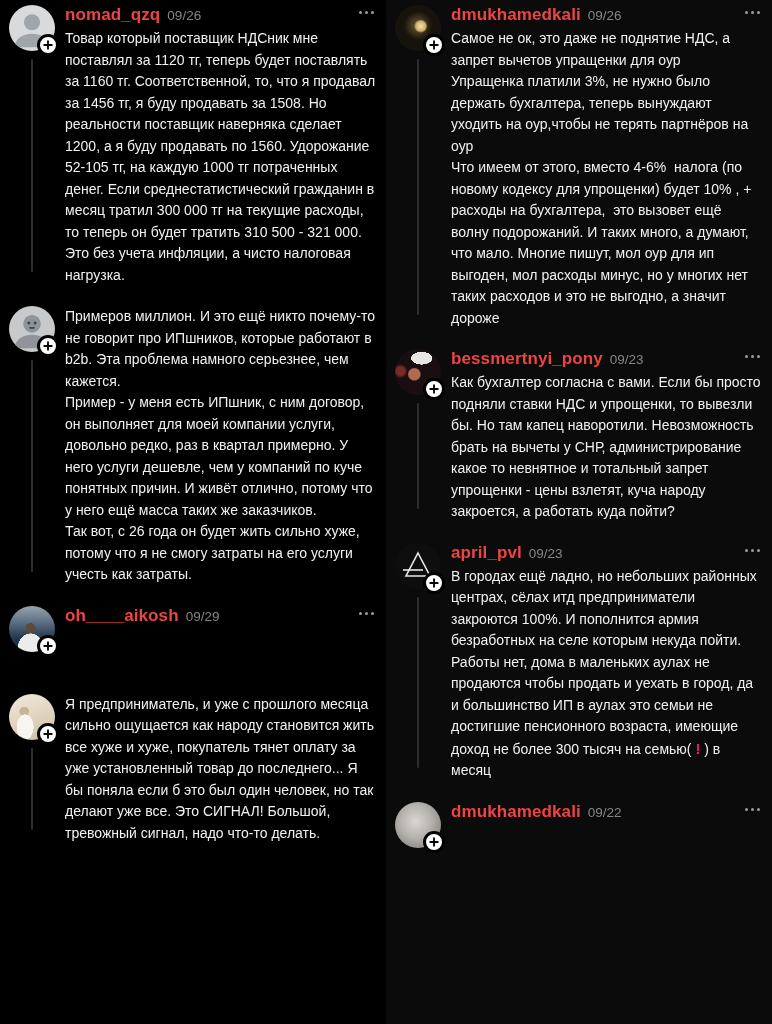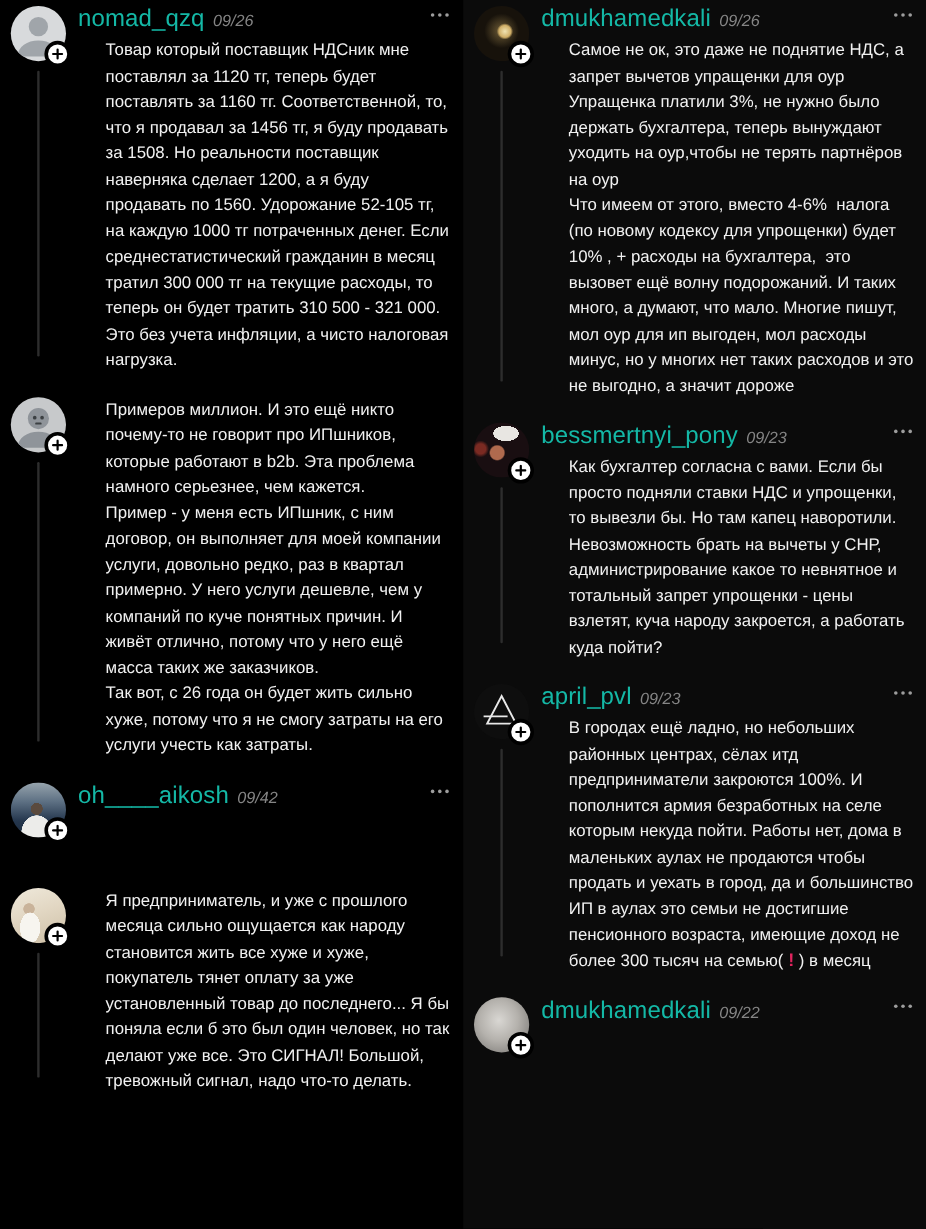--- a/index.html
+++ b/index.html
@@ -17,25 +17,25 @@
   .avatar{width:46px;height:46px;border-radius:50%;position:relative;flex-shrink:0;overflow:visible;}
   .avatar svg.face{position:absolute;inset:0;width:100%;height:100%;border-radius:50%;overflow:hidden;}
   .plus-badge{
     position:absolute;right:-4px;bottom:-5px;width:16px;height:16px;border-radius:50%;
     background:#fff;border:3px solid #000;display:flex;align-items:center;justify-content:center;
   }
   .plus-badge svg{width:10px;height:10px;display:block;}
   .thread-line{flex:1 1 auto;width:2px;background:#2d2d2d;margin-top:8px;margin-bottom:14px;border-radius:1px;}
   .cbody{flex:1;min-width:0;}
   .chead{display:flex;align-items:baseline;gap:7px;margin-bottom:3px;position:relative;}
-  .username{font-weight:400;font-size:20px;color:#14b8a6;letter-spacing:.1px;}
-  .timestamp{font-size:13.5px;color:#858585;font-style:italic;}
+  .username{font-weight:700;font-size:17px;color:#ef4444;letter-spacing:.1px;}
+  .timestamp{font-size:13.5px;color:#858585;}
   .dots{margin-left:auto;display:flex;gap:3px;align-self:flex-start;padding-top:6px;padding-right:2px;cursor:pointer;}
   .dots i{width:3px;height:3px;border-radius:50%;background:#9d9d9d;display:block;}
-  .ctext{font-size:14px;line-height:21.5px;color:#f1f1f1;white-space:pre-wrap;word-wrap:break-word;margin-left:23px;}
+  .ctext{font-size:14px;line-height:21.5px;color:#f1f1f1;white-space:pre-wrap;word-wrap:break-word;}
   .red-exclaim{color:#e0245e;font-weight:700;font-size:15px;}
   
   .av-default{background:#d8dadc;}
   .av-john{background:#c7c9cb;}
   .av-oh{background:
     radial-gradient(circle 5px at 47% 48%, #5a4a3e 98%, transparent),
     radial-gradient(ellipse 13px 15px at 47% 92%, #ececea 98%, transparent),
     linear-gradient(180deg,#97a4ad 0%,#5d7083 35%,#24364d 70%,#1b2a3e 100%);}
   .av-super{background:
     radial-gradient(ellipse 12px 18px at 35% 72%, #f7f5ef 70%, transparent 71%),
@@ -122,21 +122,21 @@
             <svg viewBox="0 0 12 12">
                 <path d="M6 1.5v9M1.5 6h9" stroke="#000" stroke-width="2.2" stroke-linecap="round"></path>
               </svg>
           </div>
         </div>
         <div class="thread-line"></div>
       </div>
       <div class="cbody">
         <div class="chead">
           <span class="username">oh____aikosh</span>
-          <span class="timestamp">09/42</span>
+          <span class="timestamp">09/29</span>
           <span class="dots">
               <i></i>
               <i></i>
               <i></i>
             </span>
         </div>
       </div>
     </div>
 
     <div class="comment">

